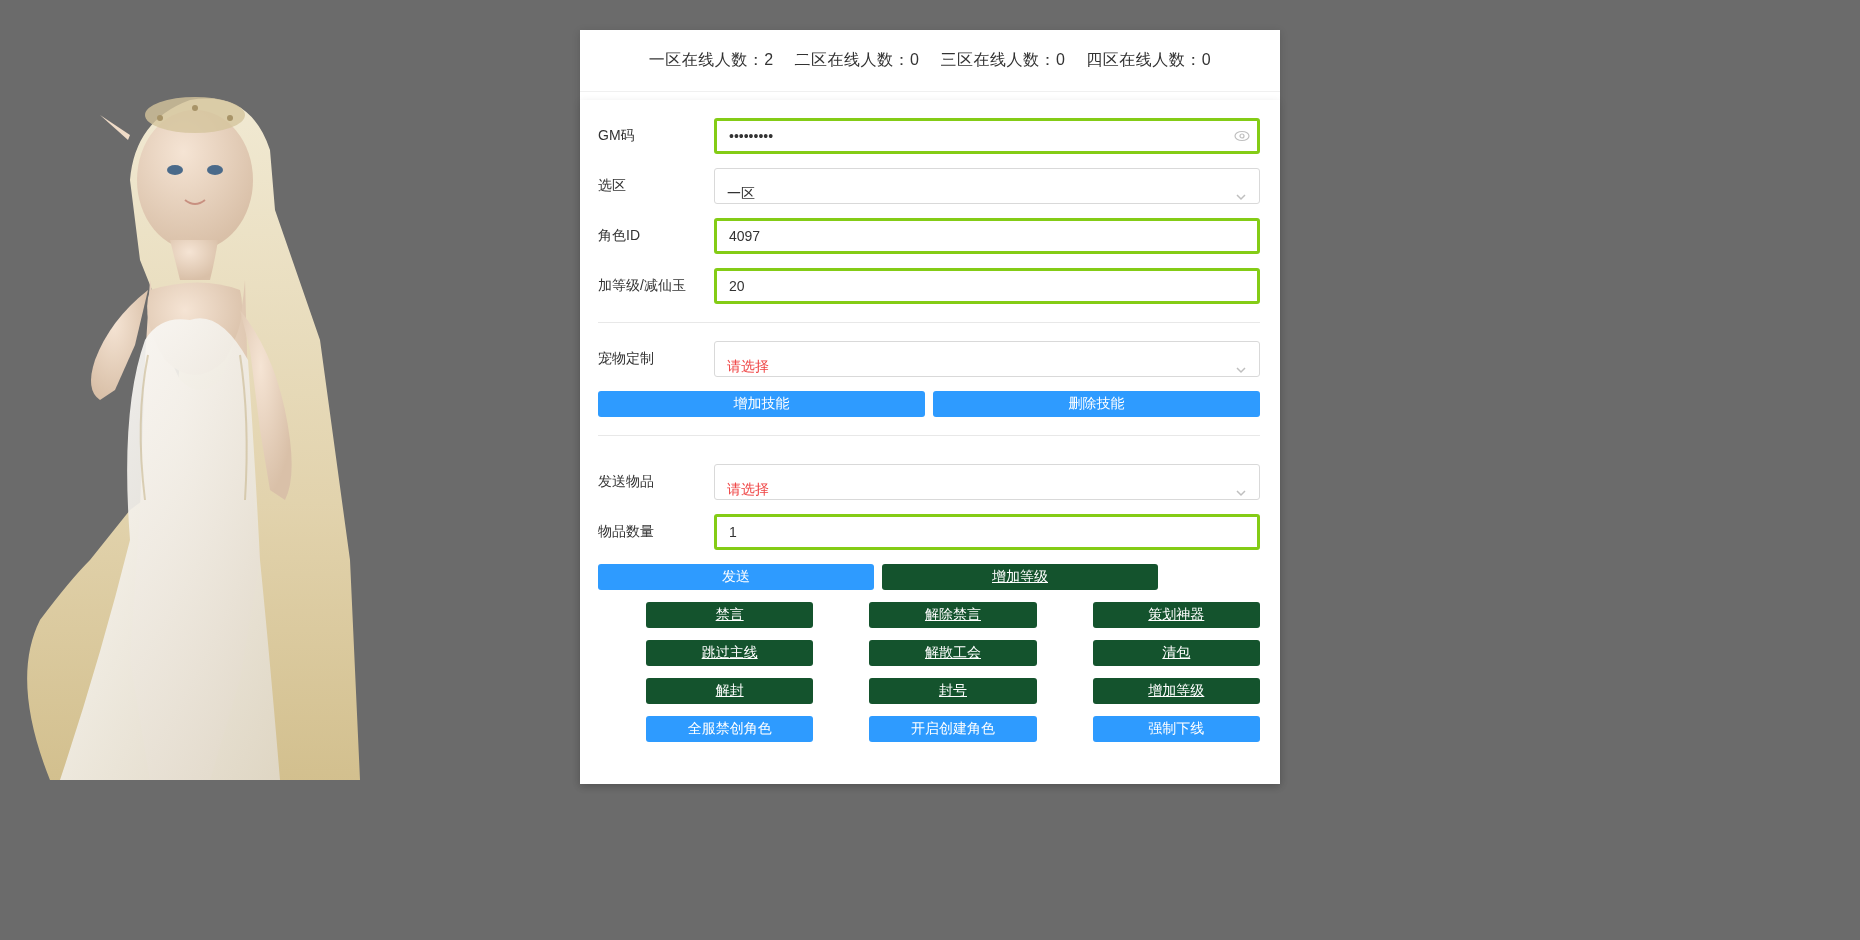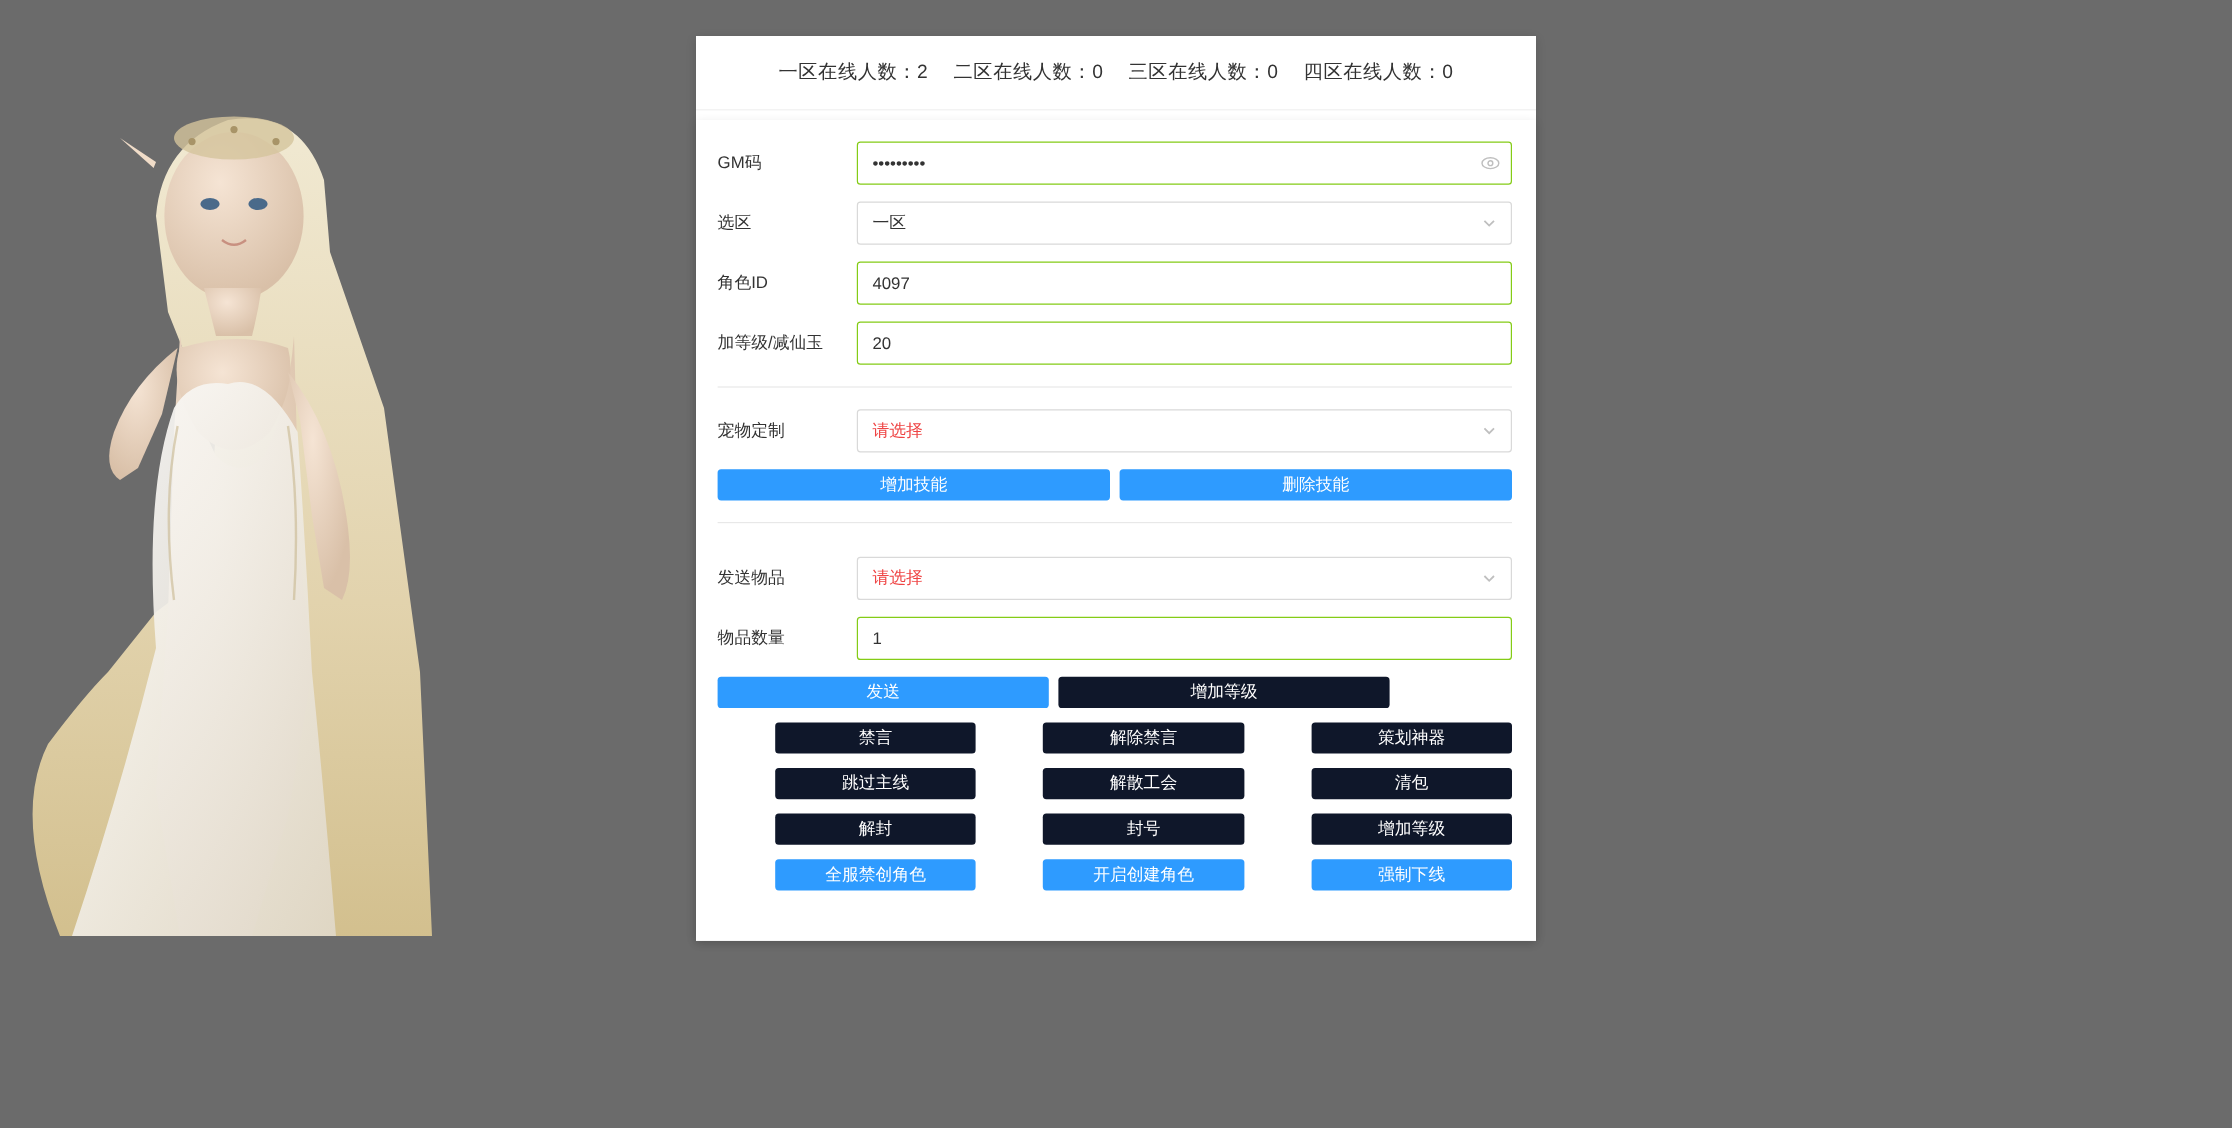--- a/index.html
+++ b/index.html
@@ -81,42 +81,42 @@
 }
 
 .input-wrap, .select-wrap {
   flex: 1;
   position: relative;
 }
 
 .text-input {
   width: 100%;
   height: 36px;
-  border: 1px solid #84cc16;
+  border: 3px solid #84cc16;
   border-radius: 3px;
   padding: 0 12px;
   font-size: 14px;
   color: #333;
   outline: none;
   background: #fff;
 }
 
 .text-input::placeholder {
   color: #bfbfbf;
 }
 
 .select-box {
   width: 100%;
   height: 36px;
   border: 1px solid #d9d9d9;
   border-radius: 3px;
   padding: 0 12px;
   font-size: 14px;
   display: flex;
-  align-items: center;
+  align-items: flex-end;
   justify-content: space-between;
   cursor: pointer;
   background: #fff;
 }
 
 .select-placeholder {
   color: #ef4444;
 }
 
 .select-value {
@@ -164,21 +164,22 @@
   display: flex;
   align-items: center;
   justify-content: center;
 }
 
 .btn-primary {
   background: #2e9bff;
 }
 
 .btn-warning {
-  background: #0f172a;
+  background: #14532d;
+  text-decoration: underline;
 }
 
 .btn-half {
   flex: 1;
 }
 
 .btn-third {
   flex: 1;
   margin-left: 48px;
 }

